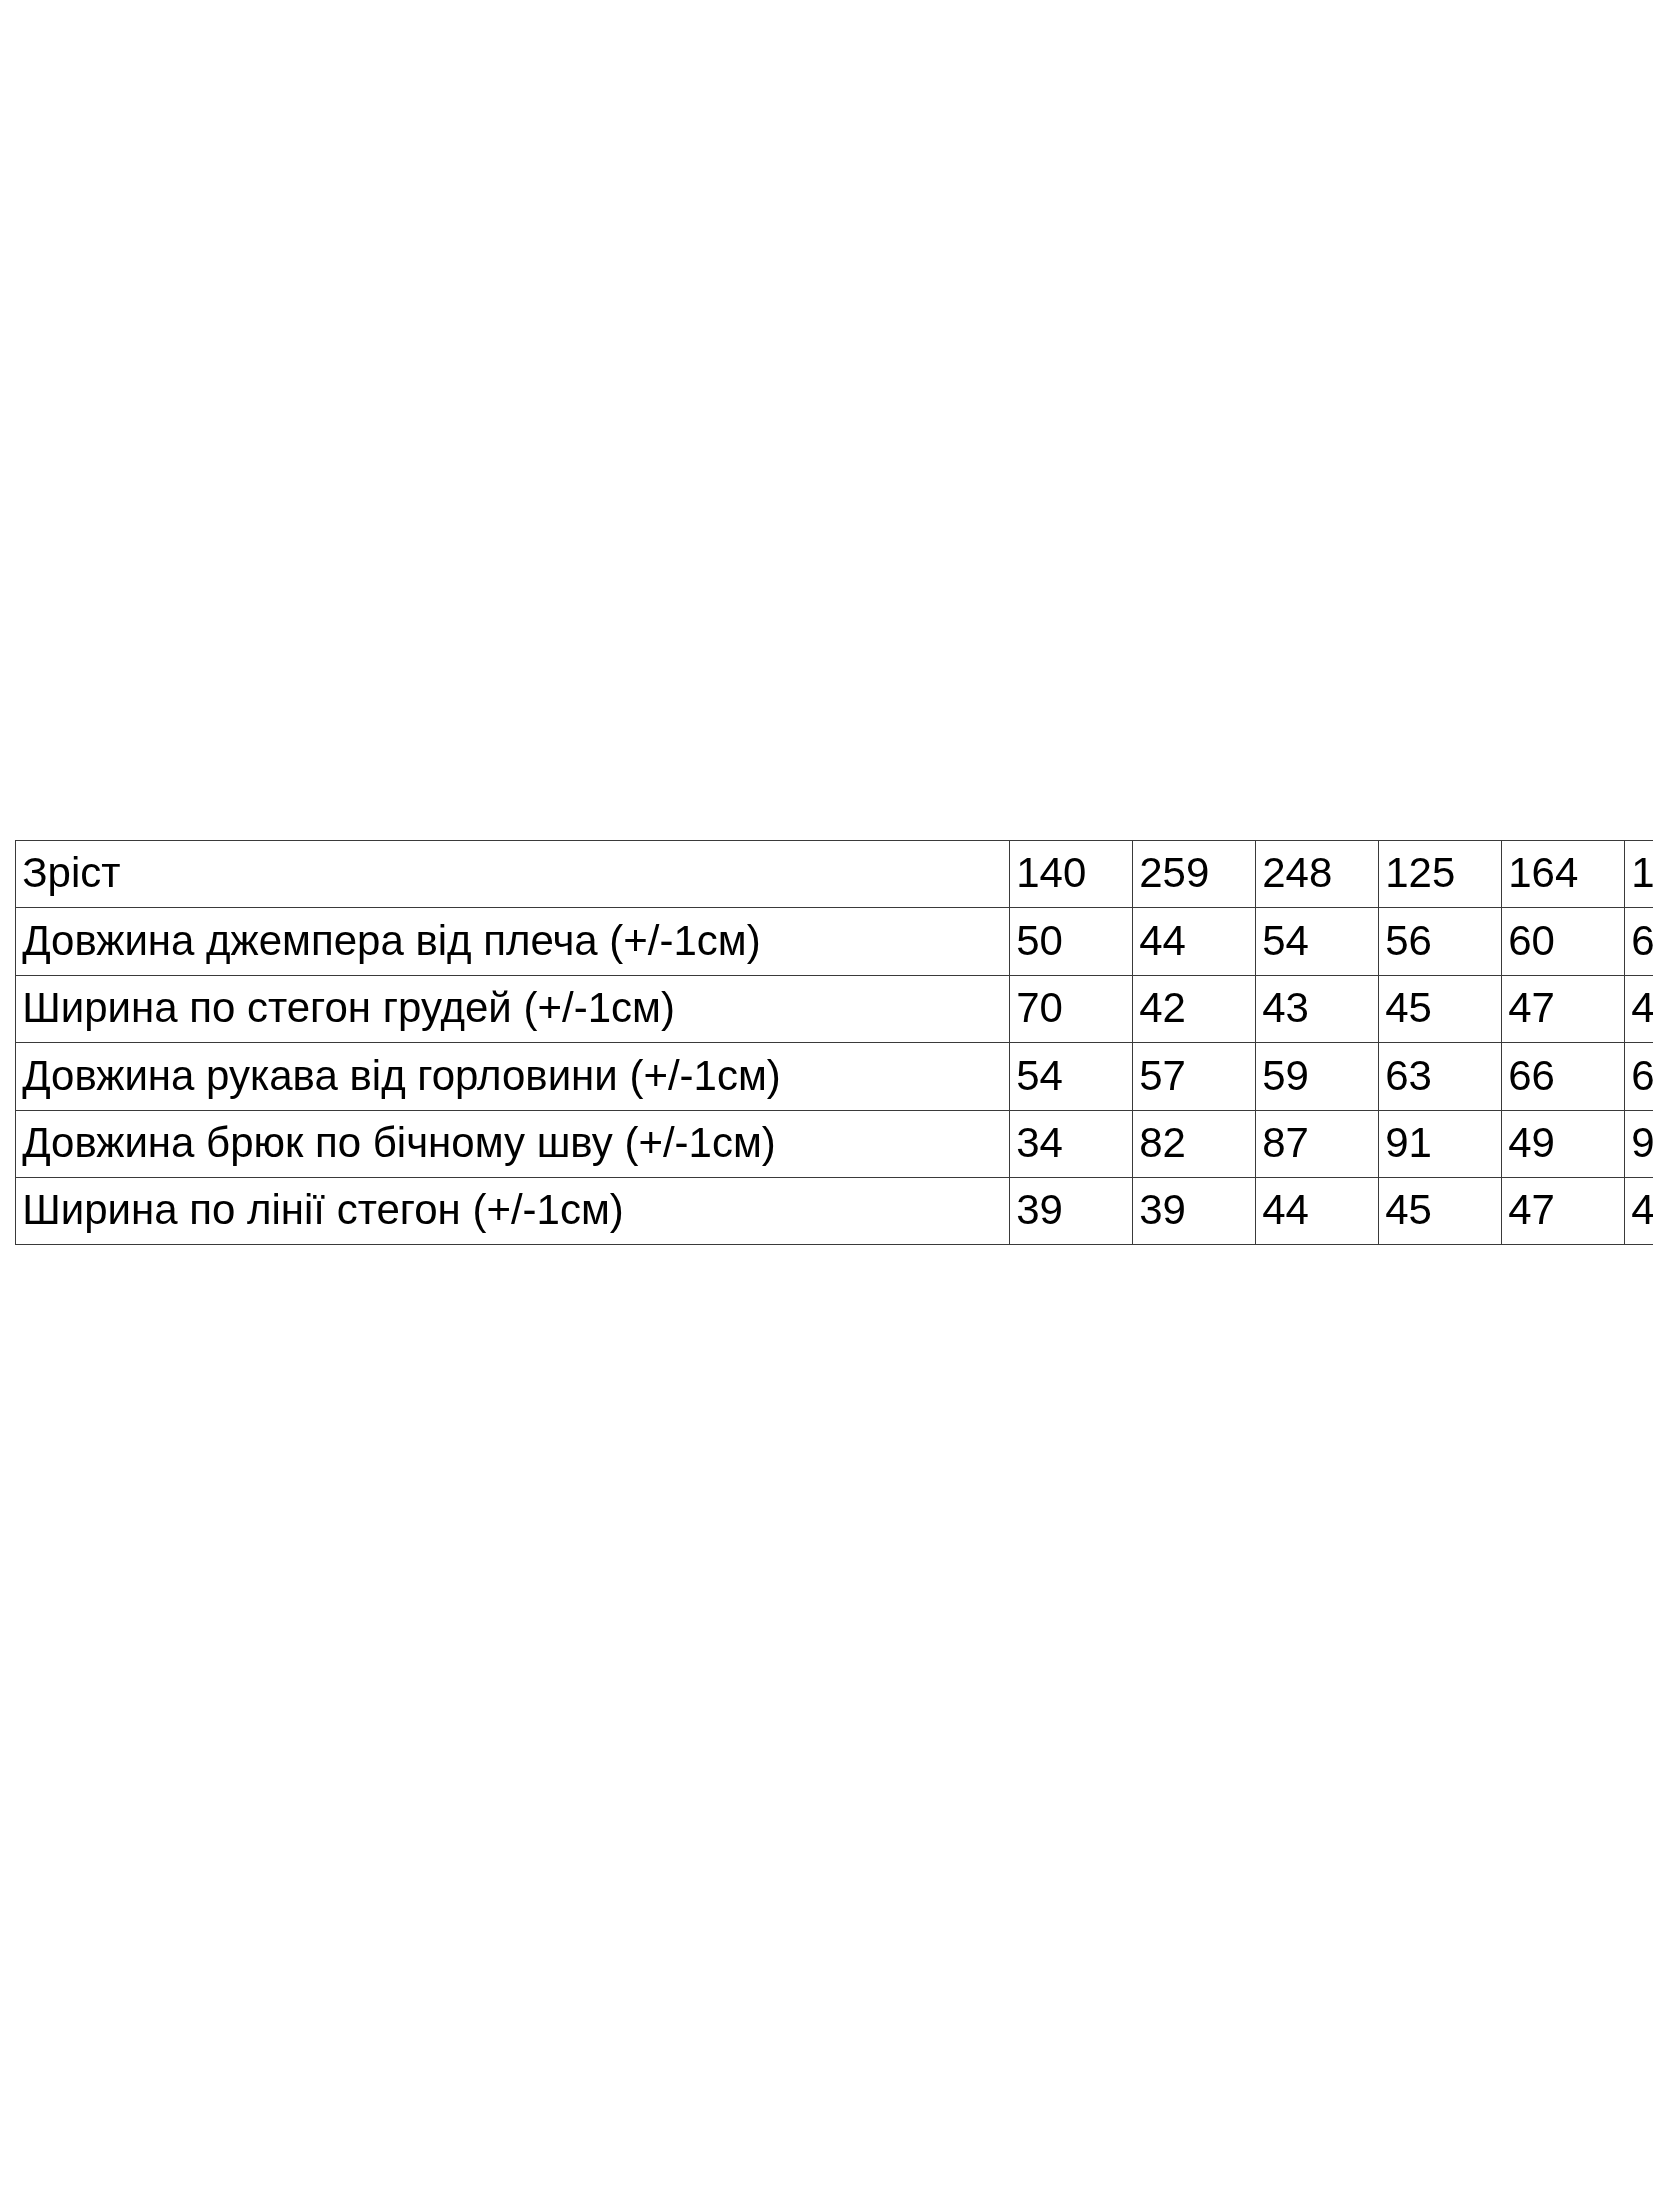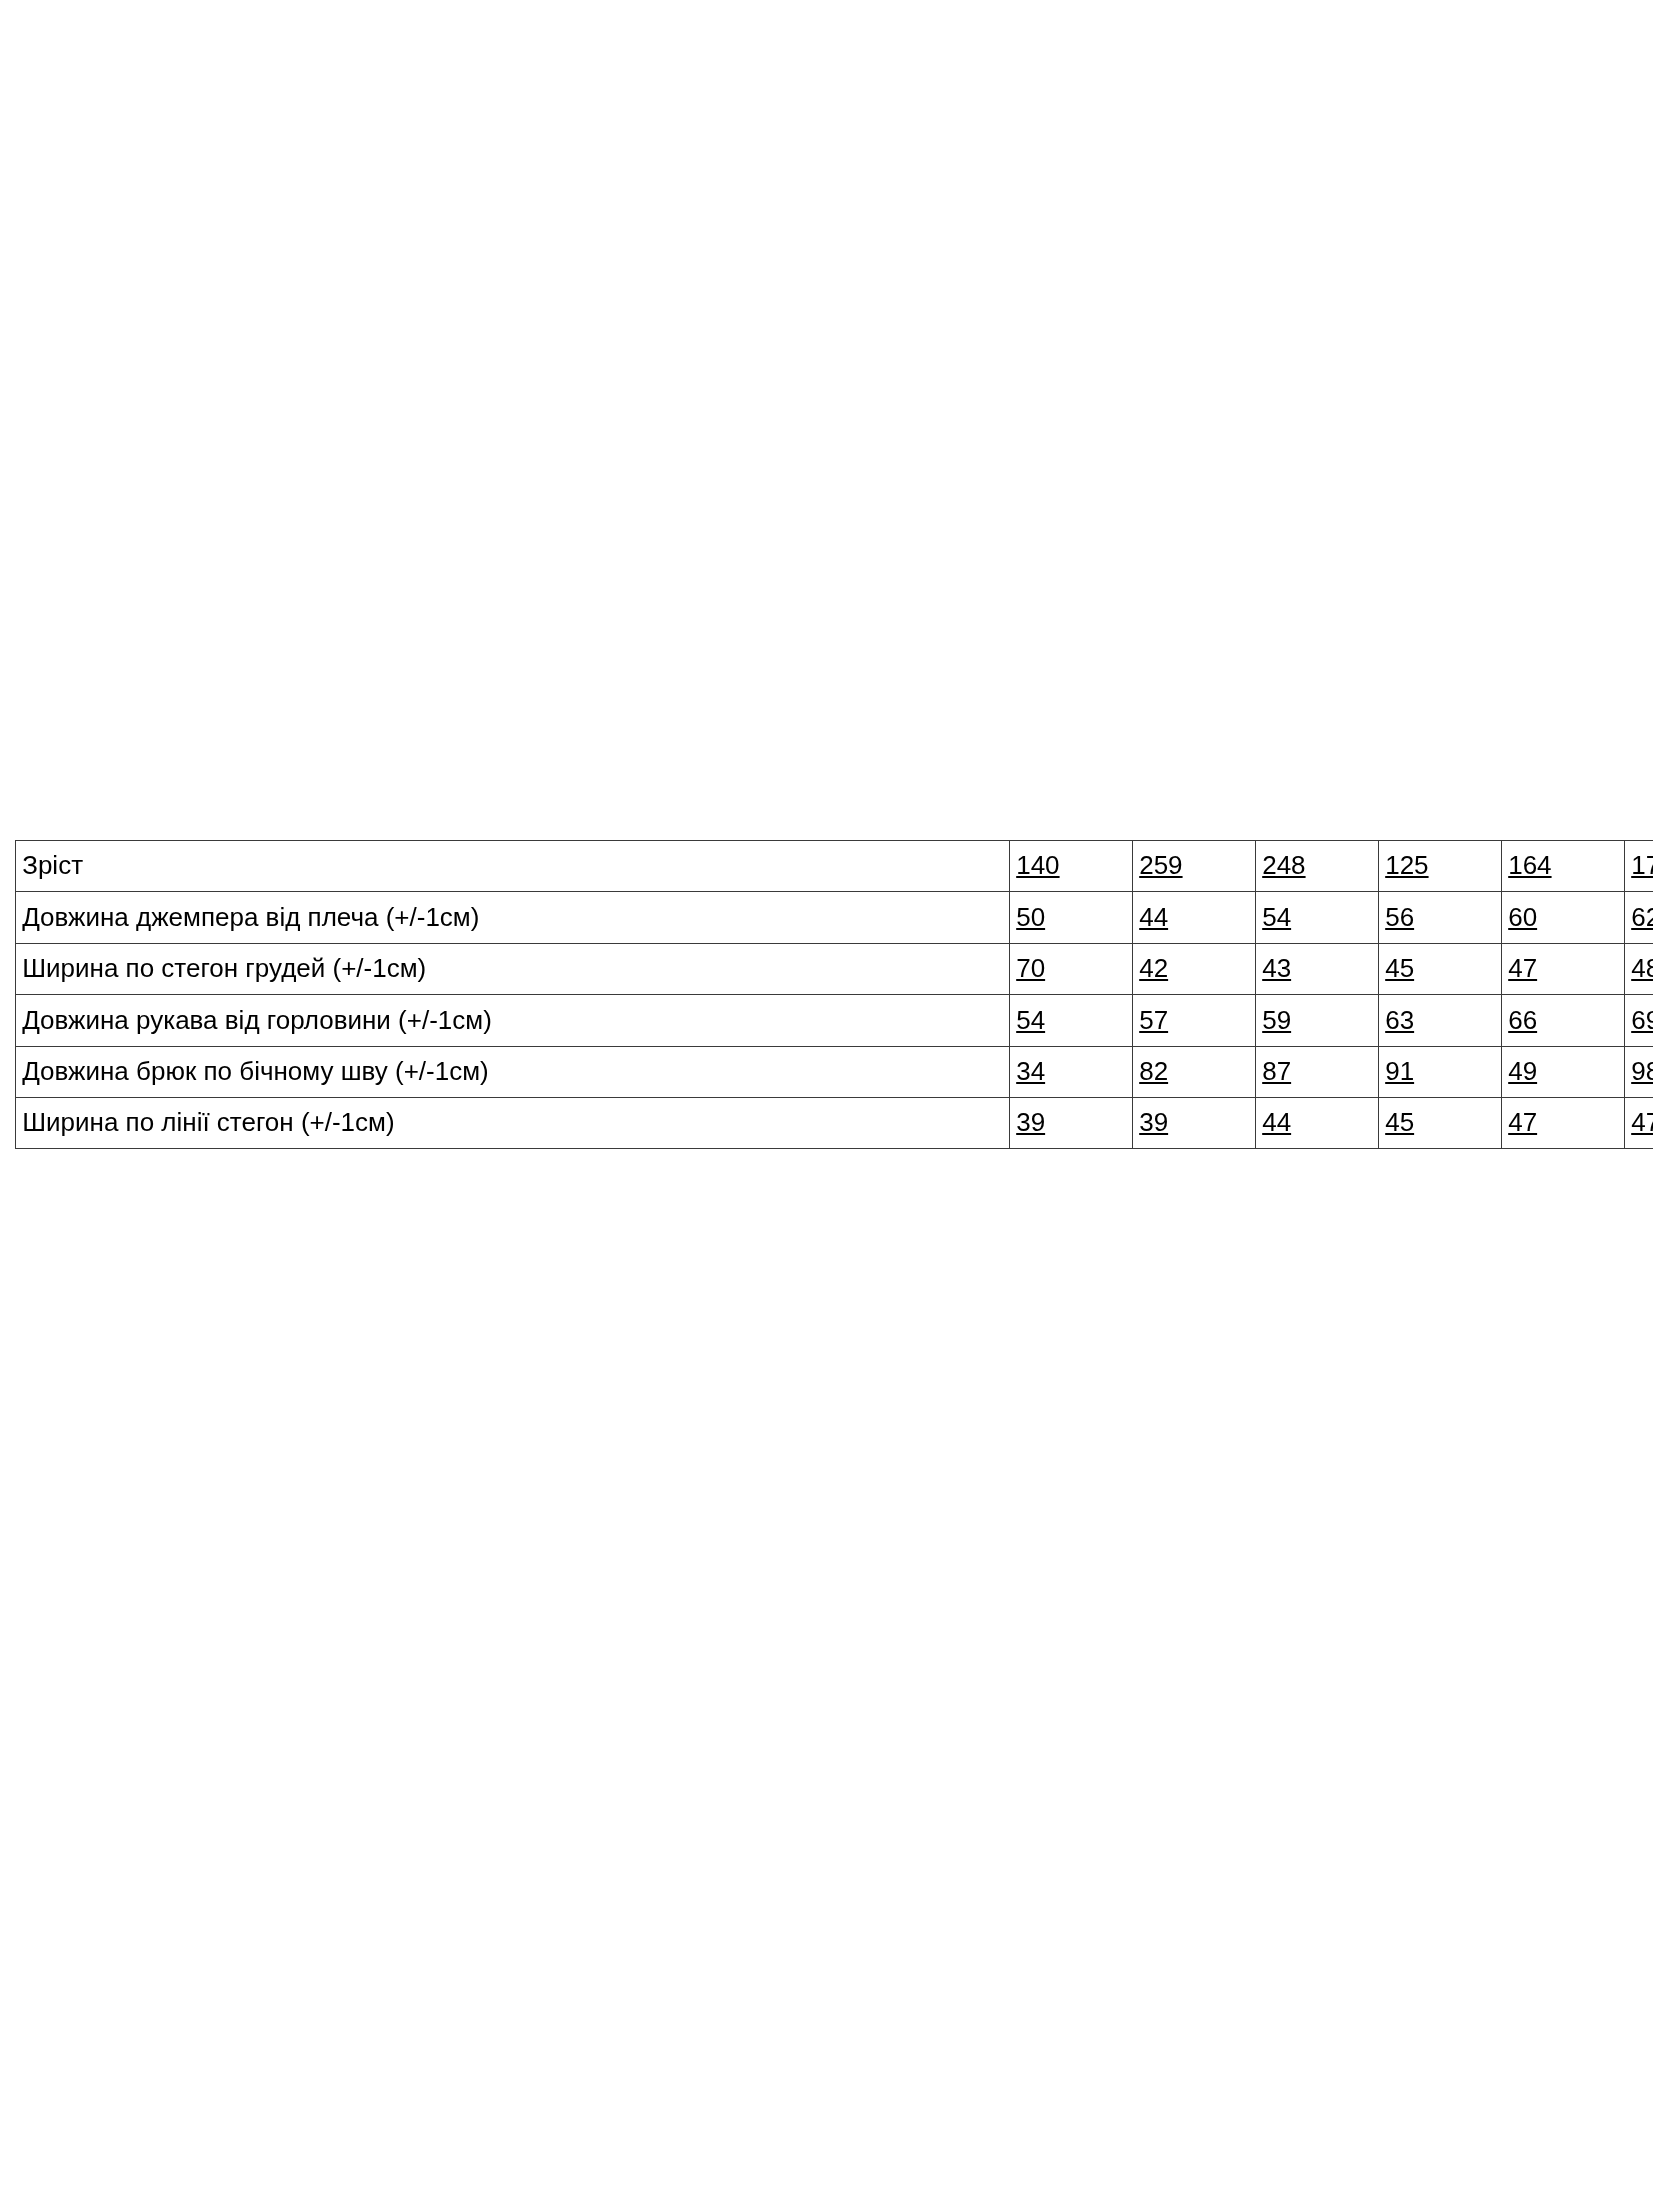--- a/index.html
+++ b/index.html
@@ -29,37 +29,36 @@
     width: 1636px;
   }
   table.size-table {
     border-collapse: collapse;
     table-layout: fixed;
     width: 1635px;
     background: #ffffff;
   }
   table.size-table td {
     border: 1.6px solid #3a3a3a;
-    font-size: 26px;
+    font-size: 42px;
     line-height: 1.0;
     padding: 11.4px 6.5px 13px 6.5px;
     vertical-align: middle;
     white-space: nowrap;
     overflow: hidden;
   }
   td.label-cell {
     text-align: left;
     padding-left: 8.2px;
     width: 980px;
   }
   td.val-cell {
     text-align: left;
     padding-left: 9.8px;
     width: 109px;
-    text-decoration: underline;
   }
   
   table.size-table {
     outline: none;
   }
 </style>
 </head>
 <body>
 
 <div class="page">

